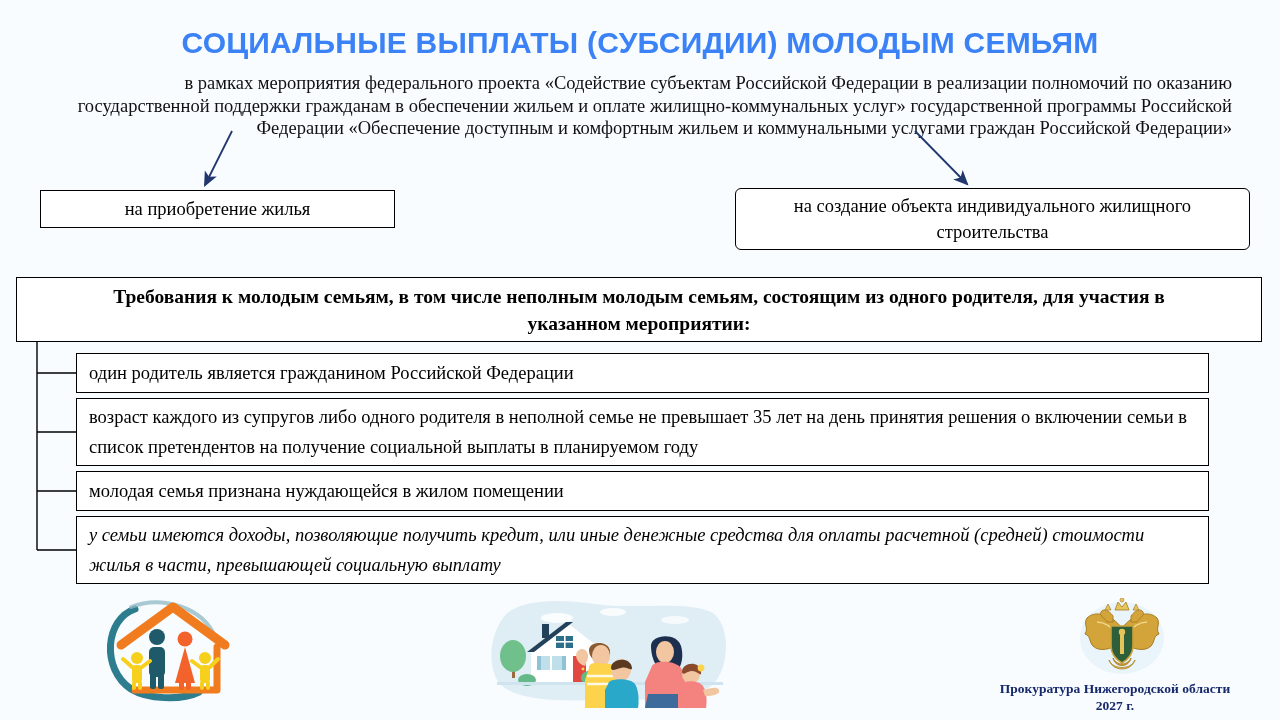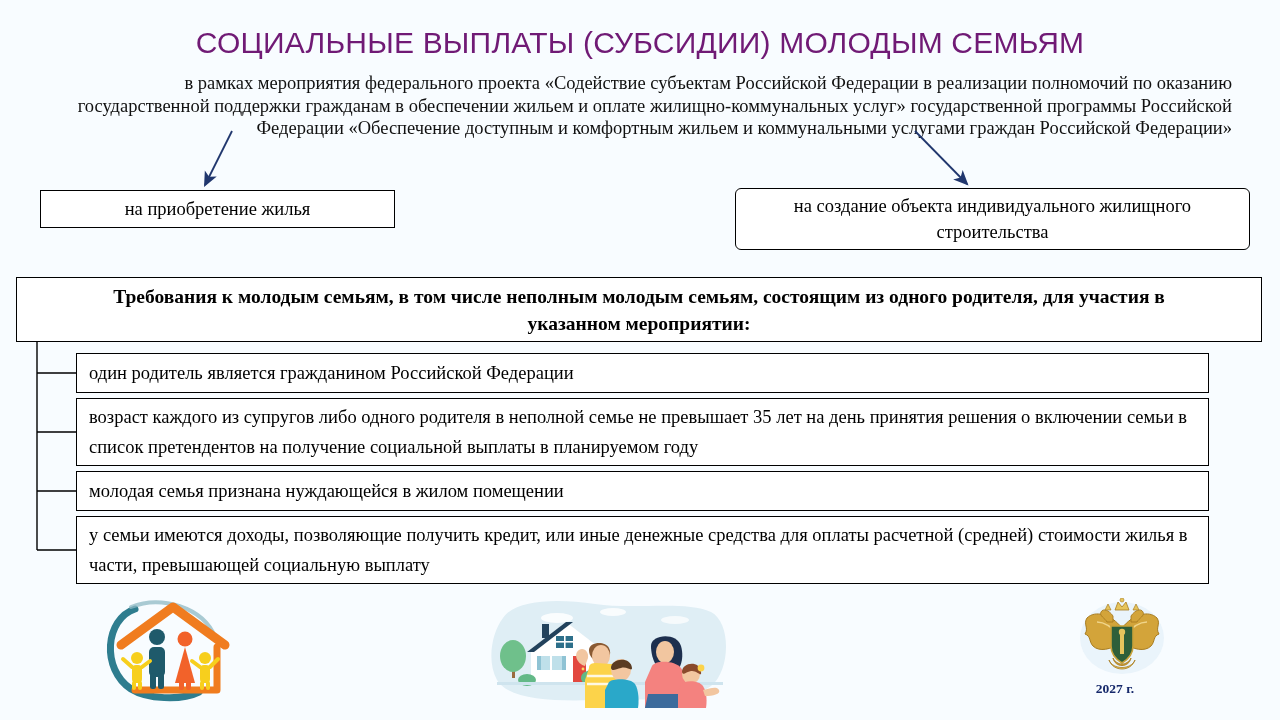--- a/index.html
+++ b/index.html
@@ -23,24 +23,24 @@
   }
 
   
   .title {
     position: absolute;
     left: 0;
     top: 26px;
     width: 1280px;
     text-align: center;
     font-family: "Liberation Sans", "DejaVu Sans", sans-serif;
-    font-weight: normal;
+    font-weight: bold;
     font-size: 30px;
     letter-spacing: 0.2px;
-    color: #701a75;
+    color: #3b82f6;
     white-space: nowrap;
   }
 
   
   .subtitle {
     position: absolute;
     left: 52px;
     top: 72px;
     width: 1180px;
     text-align: right;
@@ -127,21 +127,21 @@
     font-size: 18.5px;
     line-height: 30px;
     padding: 3px 16px 3px 12px;
     display: flex;
     flex-direction: column;
     justify-content: center;
   }
   #req-box-0 { top: 353px;  height: 40px; }
   #req-box-1 { top: 398px;  height: 68px; }
   #req-box-2 { top: 471px;  height: 40px; }
-  #req-box-3 { top: 516px;  height: 68px; }
+  #req-box-3 { top: 516px;  height: 68px; font-style: italic; }
 
   
   #logo-family-house {
     position: absolute;
     left: 95px;
     top: 597px;
     width: 150px;
     height: 106px;
   }
   #illustration-family {
@@ -347,16 +347,17 @@
     <path d="M32 28 L54 28 L54 48 C54 56 48 62 43 65 C38 62 32 56 32 48 Z" fill="#2e5f3a" stroke="#c9a23a" stroke-width="1.6"></path>
 
     <rect x="41" y="36" width="4" height="20" fill="#e6c45c"></rect>
     <circle cx="43" cy="34" r="3.2" fill="#e6c45c"></circle>
 
     <path d="M34 60 C36 70 50 70 52 60 C48 68 38 68 34 60 Z" fill="#d3a43a" stroke="#a87c20" stroke-width="0.9"></path>
     <path d="M30 62 C34 74 52 74 56 62 C52 72 34 72 30 62 Z" fill="#e6c45c" stroke="#a87c20" stroke-width="0.8"></path>
   </svg>
 
   <div id="footer-credit">
+    <div>Прокуратура Нижегородской области</div>
     <div>2027 г.</div>
   </div>
 
 </div>
 
 </body></html>

